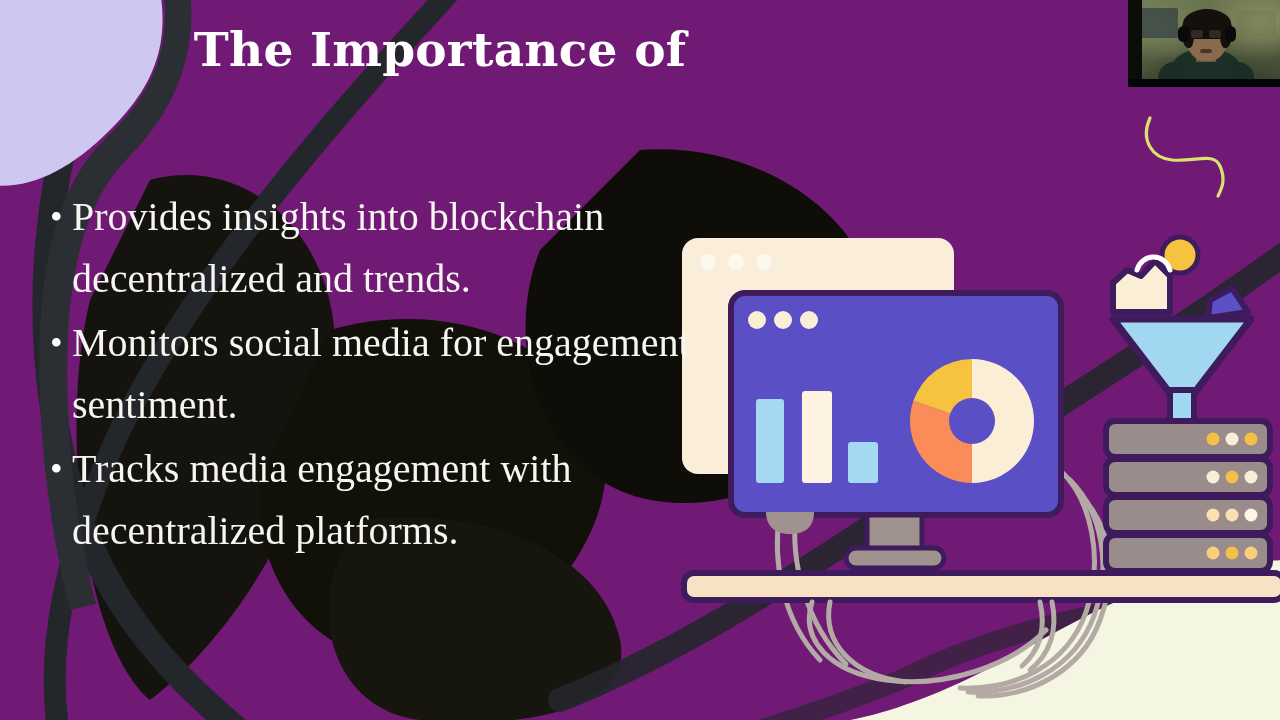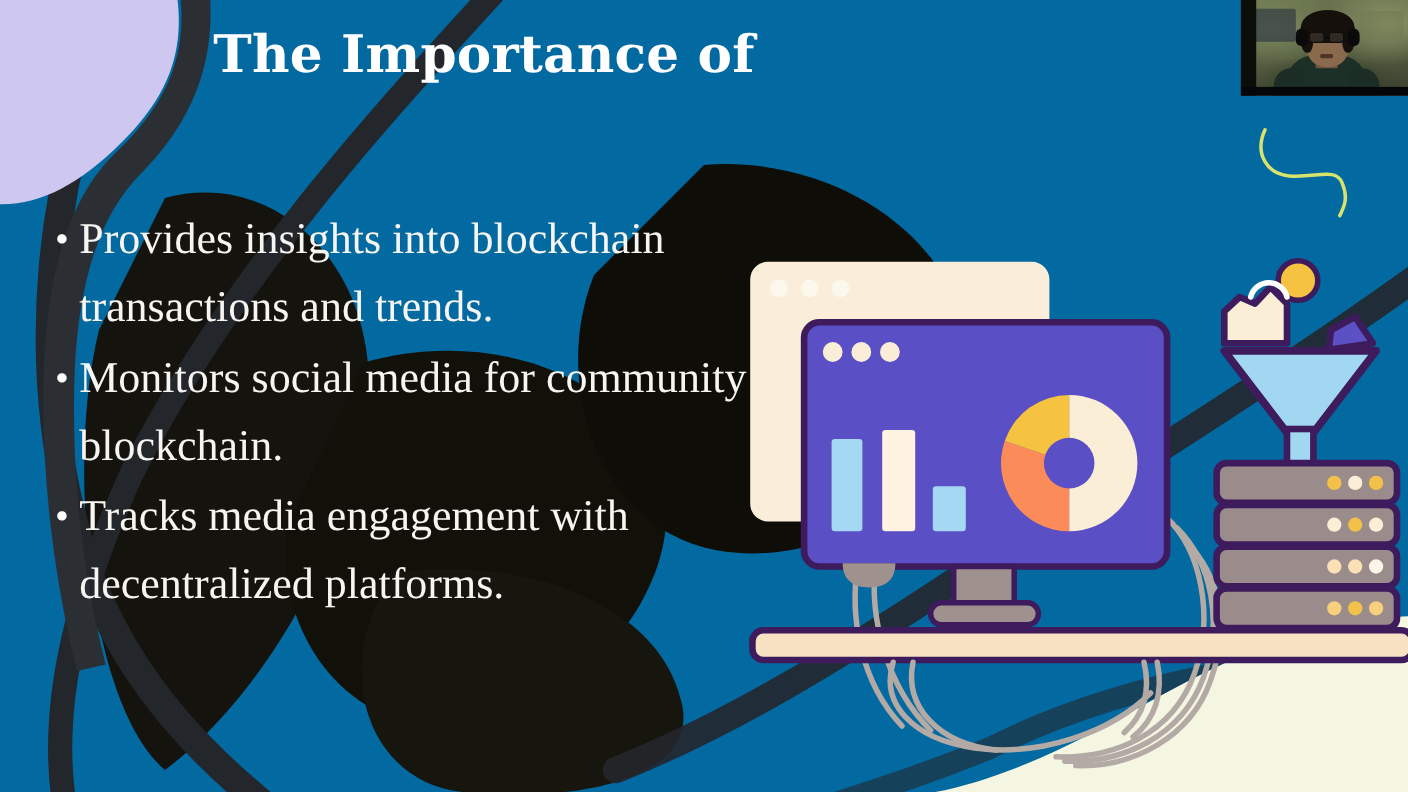--- a/index.html
+++ b/index.html
@@ -6,21 +6,21 @@
   * { margin:0; padding:0; box-sizing:border-box; }
   html, body {
     width:1280px; height:720px;
     background:#000000;
     overflow:hidden;
     font-family:"Liberation Serif", serif;
   }
   #slide {
     position:relative;
     width:1280px; height:720px;
-    background:#0369a1;
+    background:#701a75;
     overflow:hidden;
   }
 
   
   .bg-layer { position:absolute; inset:0; overflow:hidden; pointer-events:none; }
   .bg-layer svg { position:absolute; top:0; left:0; width:1280px; height:720px; }
 
   
   #title-block {
     position:absolute;
@@ -262,25 +262,25 @@
     </svg>
   </div>
 
   <div id="title-block">
     <div class="title-line">The Importance of</div>
   </div>
 
   <div id="bullets">
     <div class="bullet-row">
       <span class="bullet-dot">•</span>
-      <span class="bullet-text">Provides insights into blockchain transactions and trends.</span>
+      <span class="bullet-text">Provides insights into blockchain decentralized and trends.</span>
     </div>
     <div class="bullet-row">
       <span class="bullet-dot">•</span>
-      <span class="bullet-text">Monitors social media for community blockchain.</span>
+      <span class="bullet-text">Monitors social media for engagement sentiment.</span>
     </div>
     <div class="bullet-row">
       <span class="bullet-dot">•</span>
       <span class="bullet-text">Tracks media engagement with decentralized platforms.</span>
     </div>
   </div>
 
   <div id="webcam">
     <div class="cam-bg"></div>
     <div class="cam-shelf"></div>

